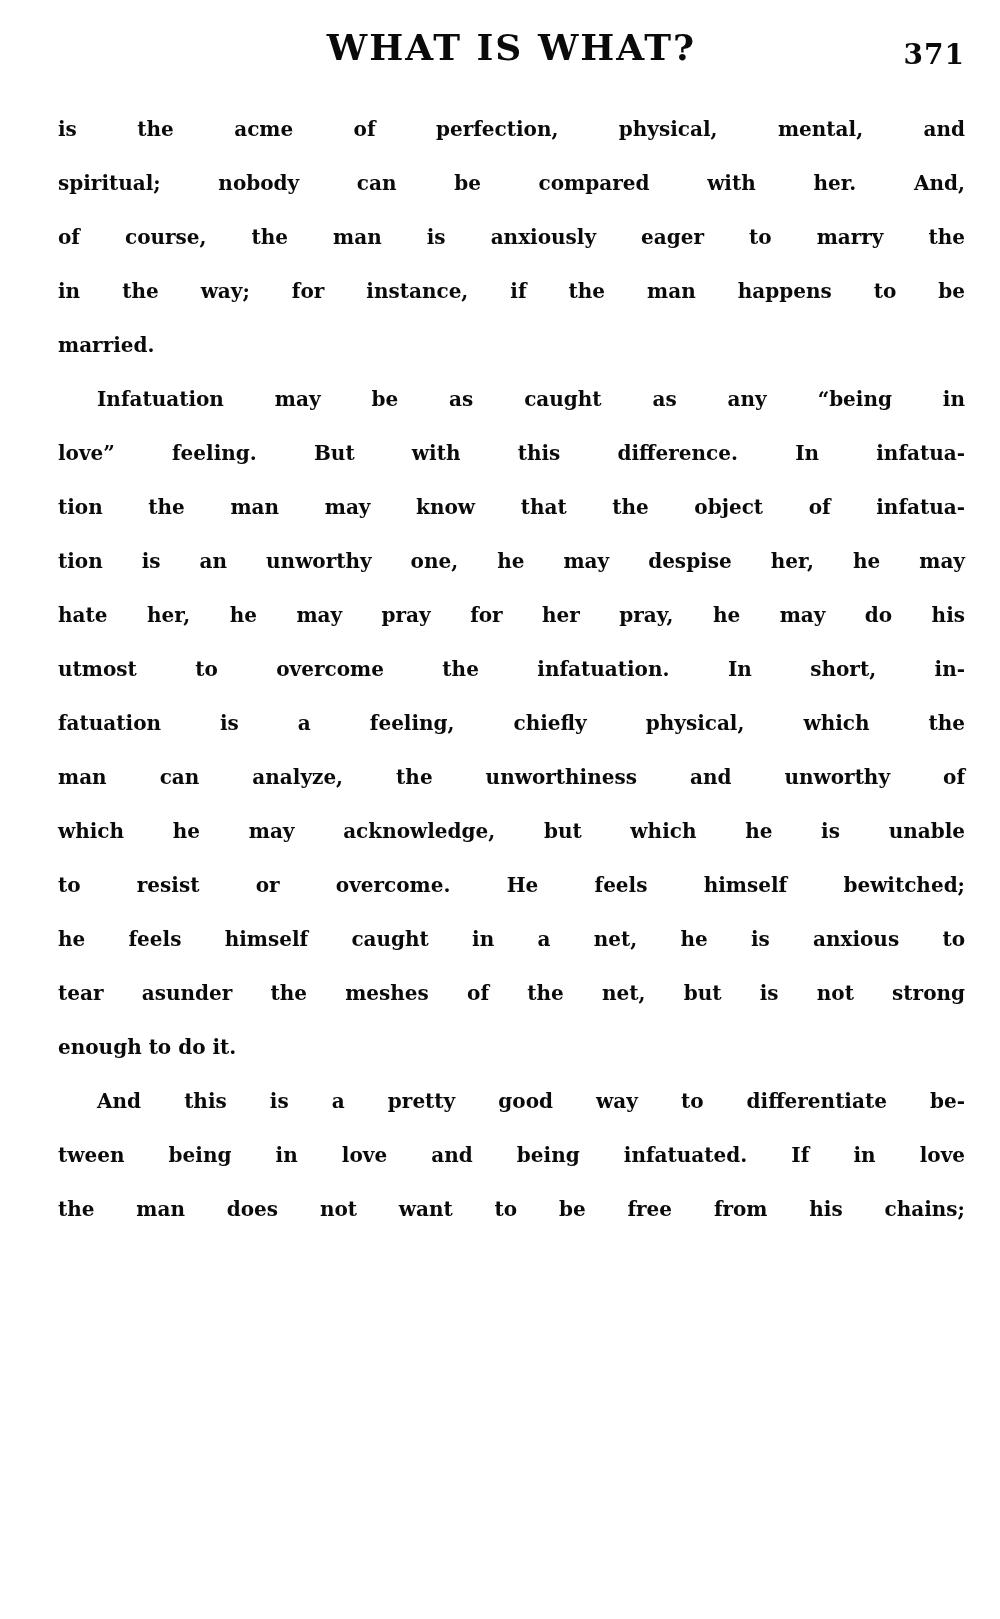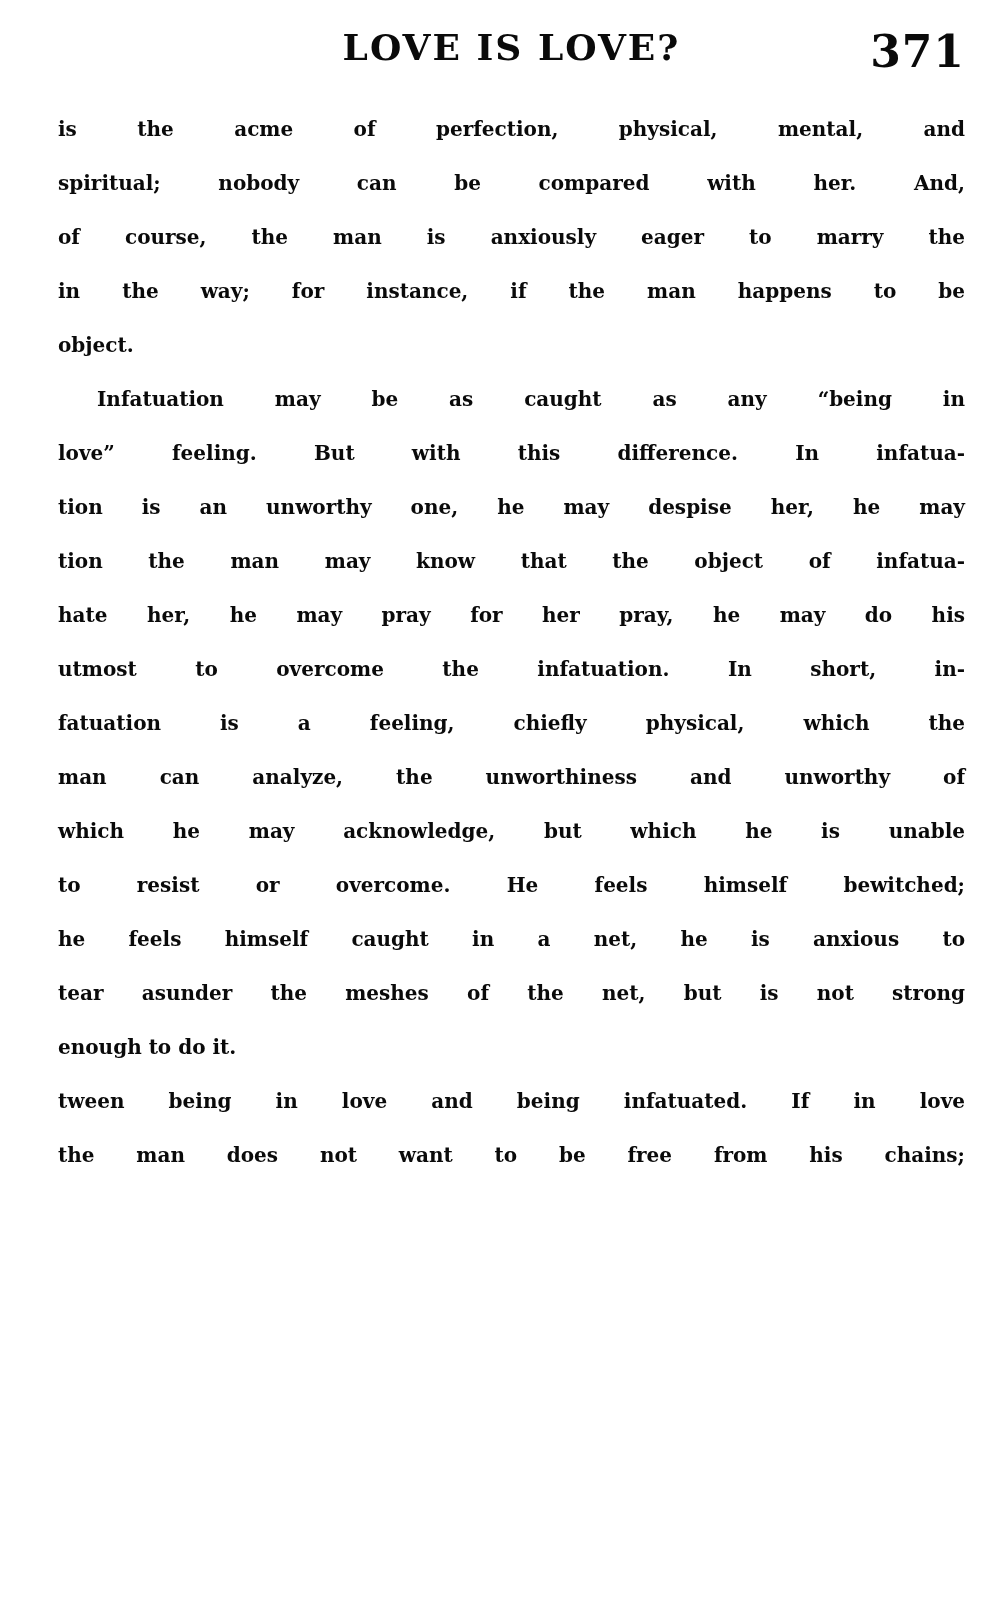--- a/index.html
+++ b/index.html
@@ -30,22 +30,22 @@
     top: 0;
     text-align: center;
     font-size: 36px;
     font-weight: bold;
     letter-spacing: 2px;
     white-space: nowrap;
   }
   .running-header .pagenum {
     position: absolute;
     right: 0;
-    top: 0;
-    font-size: 44px;
+    top: 12px;
+    font-size: 28px;
     font-weight: bold;
     letter-spacing: 1px;
   }
   .body-text {
     position: absolute;
     top: 102px;
     left: 58px;
     width: 907px;
   }
   .para { margin: 0; padding: 0; }
@@ -62,50 +62,51 @@
   .line.indent {
     text-indent: 39px;
   }
 </style>
 </head>
 <body>
 
 <div class="page">
 
   <div class="running-header">
-    <div class="title">LOVE IS LOVE?</div>
+    <div class="title">WHAT IS WHAT?</div>
     <div class="pagenum">371</div>
   </div>
 
   <div class="body-text">
 
     <div class="para">
       <div class="line">is the acme of perfection, physical, mental, and</div>
       <div class="line">spiritual; nobody can be compared with her. And,</div>
       <div class="line">of course, the man is anxiously eager to marry the</div>
       <div class="line">in the way; for instance, if the man happens to be</div>
-      <div class="line end">object.</div>
+      <div class="line end">married.</div>
     </div>
 
     <div class="para">
       <div class="line indent">Infatuation may be as caught as any “being in</div>
       <div class="line">love” feeling. But with this difference. In infatua-</div>
+      <div class="line">tion the man may know that the object of infatua-</div>
       <div class="line">tion is an unworthy one, he may despise her, he may</div>
-      <div class="line">tion the man may know that the object of infatua-</div>
       <div class="line">hate her, he may pray for her pray, he may do his</div>
       <div class="line">utmost to overcome the infatuation. In short, in-</div>
       <div class="line">fatuation is a feeling, chiefly physical, which the</div>
       <div class="line">man can analyze, the unworthiness and unworthy of</div>
       <div class="line">which he may acknowledge, but which he is unable</div>
       <div class="line">to resist or overcome. He feels himself bewitched;</div>
       <div class="line">he feels himself caught in a net, he is anxious to</div>
       <div class="line">tear asunder the meshes of the net, but is not strong</div>
       <div class="line end">enough to do it.</div>
     </div>
 
     <div class="para">
+      <div class="line indent">And this is a pretty good way to differentiate be-</div>
       <div class="line">tween being in love and being infatuated. If in love</div>
       <div class="line">the man does not want to be free from his chains;</div>
 
     </div>
 
   </div>
 </div>
 
 </body></html>

